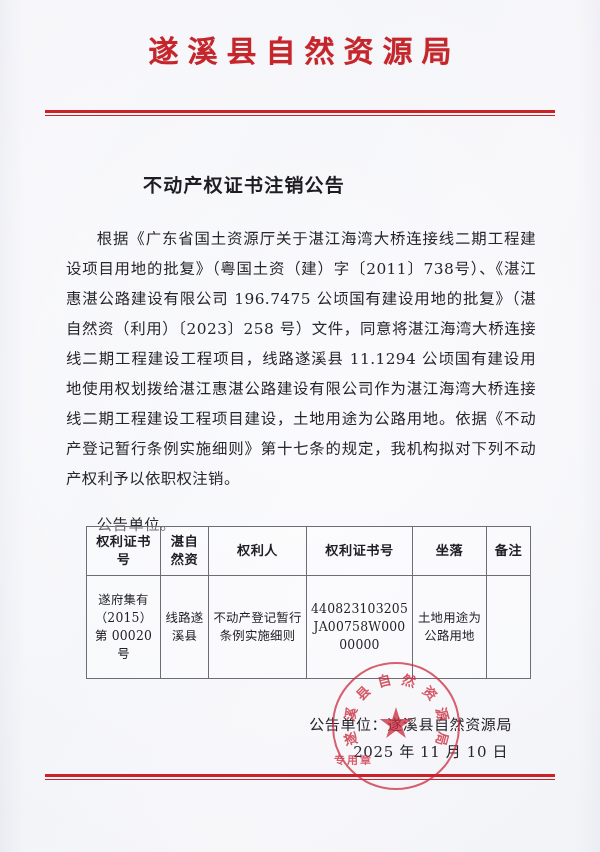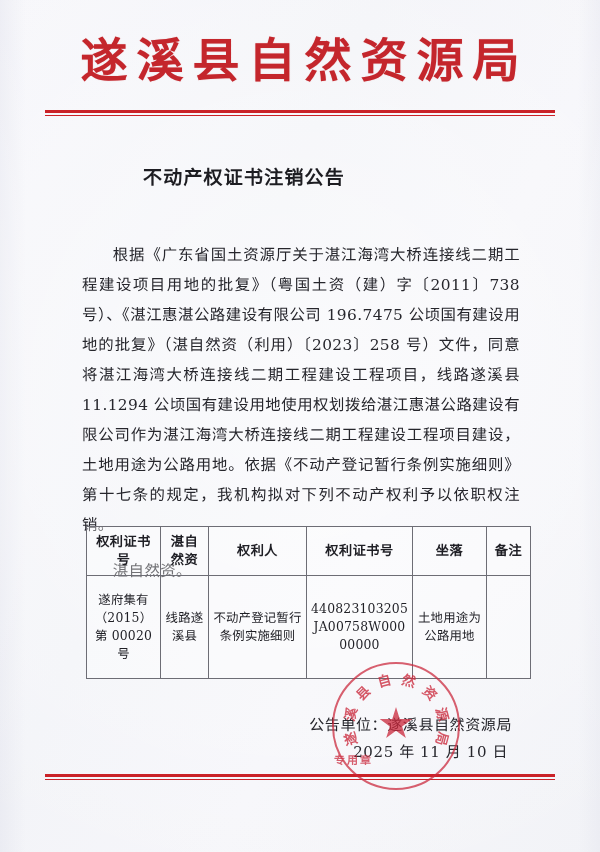--- a/index.html
+++ b/index.html
@@ -42,21 +42,21 @@
   .masthead {
     position: absolute;
     left: 0;
     top: 36px;
     width: 600px;
     text-align: center;
   }
   .masthead-title {
     font-family: "DejaVu Serif", "Liberation Serif", serif;
     font-weight: bold;
-    font-size: 47px;
+    font-size: 30px;
     line-height: 1.06;
     letter-spacing: 9px;
     text-indent: 9px;
     color: #c4262c;
     white-space: nowrap;
     text-shadow: 0 0 1px rgba(196,38,44,0.35);
   }
 
   
   .rule-double {
@@ -79,21 +79,21 @@
     height: 1.4px;
     background: #ca2228;
   }
   .rule-header { top: 110px; }
   .rule-footer { top: 774px; }
 
   
   .doc-title {
     position: absolute;
     left: 0;
-    top: 162px;
+    top: 170px;
     width: 488px;
     text-align: center;
     font-family: "DejaVu Serif", "Liberation Serif", serif;
     font-weight: bold;
     font-size: 19px;
     letter-spacing: 1.2px;
     color: #1d1d22;
   }
 
   
@@ -103,21 +103,21 @@
     top: 224px;
     width: 470px;
     font-family: "DejaVu Serif", "Liberation Serif", serif;
     font-size: 15.4px;
     line-height: 30px;
     color: #26262c;
     text-align: justify;
     text-justify: inter-ideograph;
   }
   .para {
-    margin: 16px;
+    margin: 0;
     text-indent: 2em;
     letter-spacing: 0.4px;
   }
   .para + .para { margin-top: 16px; }
 
   
   .table-wrap {
     position: absolute;
     left: 78px;
     top: 526px;
@@ -250,21 +250,21 @@
 
   <div class="rule-double rule-header">
     <div class="rule-thick"></div>
     <div class="rule-thin"></div>
   </div>
 
   <div class="doc-title">不动产权证书注销公告</div>
 
   <div class="body-text">
     <p class="para">根据《广东省国土资源厅关于湛江海湾大桥连接线二期工程建设项目用地的批复》（粤国土资（建）字〔2011〕738号）、《湛江惠湛公路建设有限公司 196.7475 公顷国有建设用地的批复》（湛自然资（利用）〔2023〕258 号）文件，同意将湛江海湾大桥连接线二期工程建设工程项目，线路遂溪县 11.1294 公顷国有建设用地使用权划拨给湛江惠湛公路建设有限公司作为湛江海湾大桥连接线二期工程建设工程项目建设，土地用途为公路用地。依据《不动产登记暂行条例实施细则》第十七条的规定，我机构拟对下列不动产权利予以依职权注销。</p>
-    <p class="para">湛自然资。</p>
+    <p class="para">公告单位。</p>
   </div>
 
   <div class="table-wrap">
     <table class="notice-table">
       <colgroup>
         <col class="col-cert">
         <col class="col-type">
         <col class="col-owner">
         <col class="col-unit">
         <col class="col-loc">

